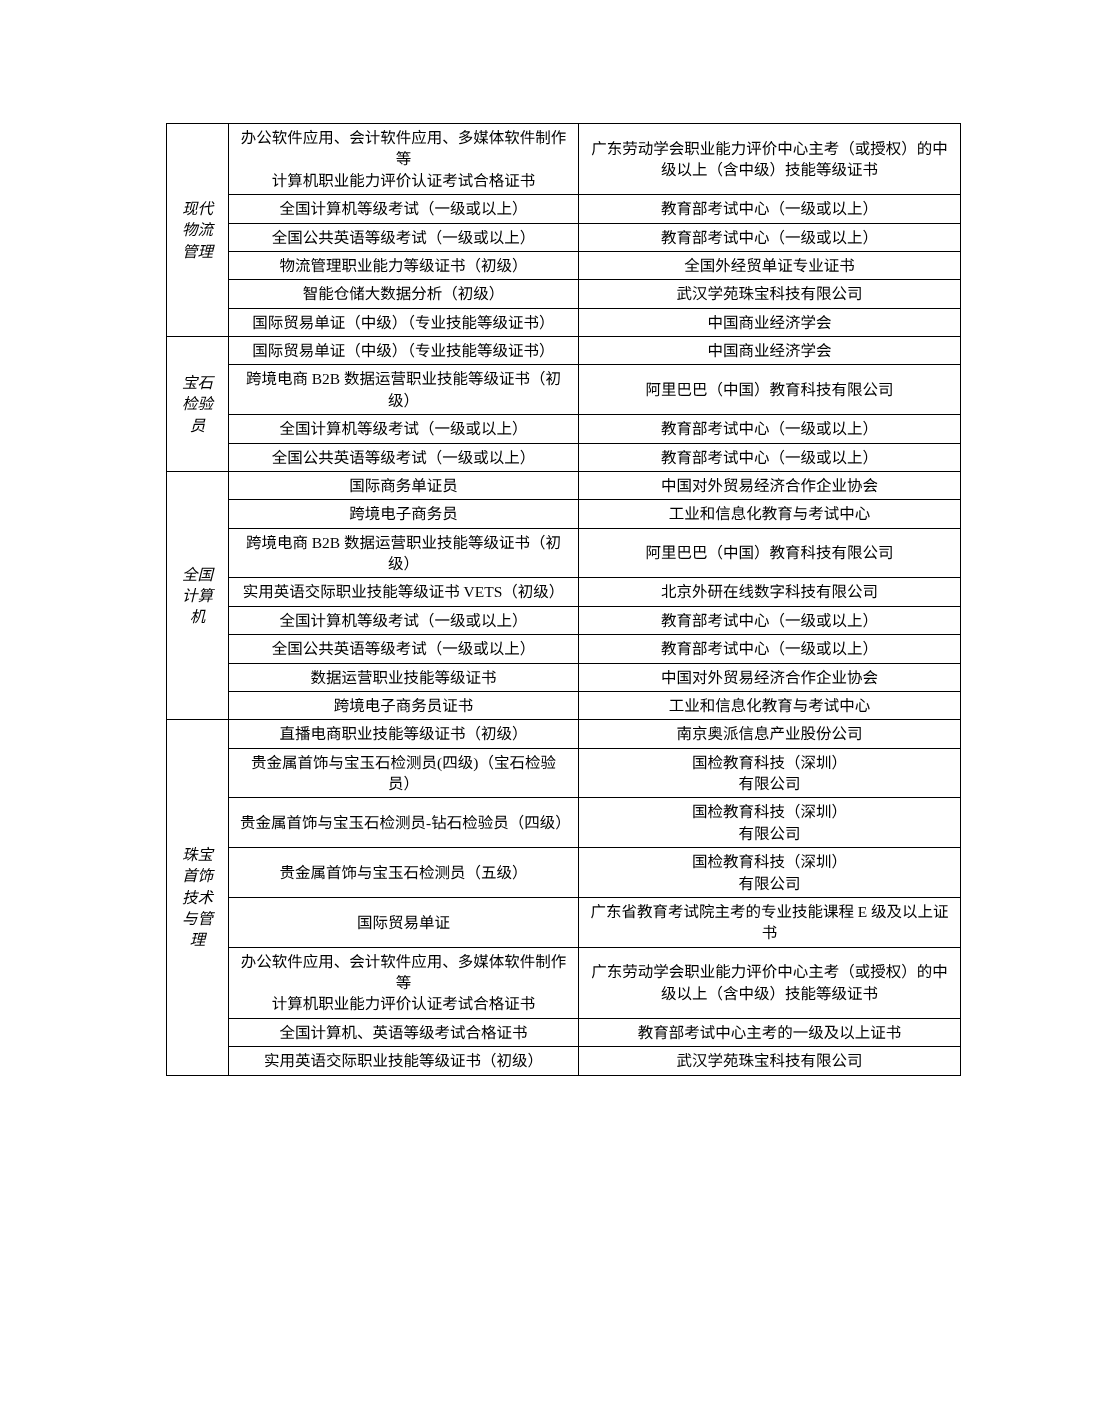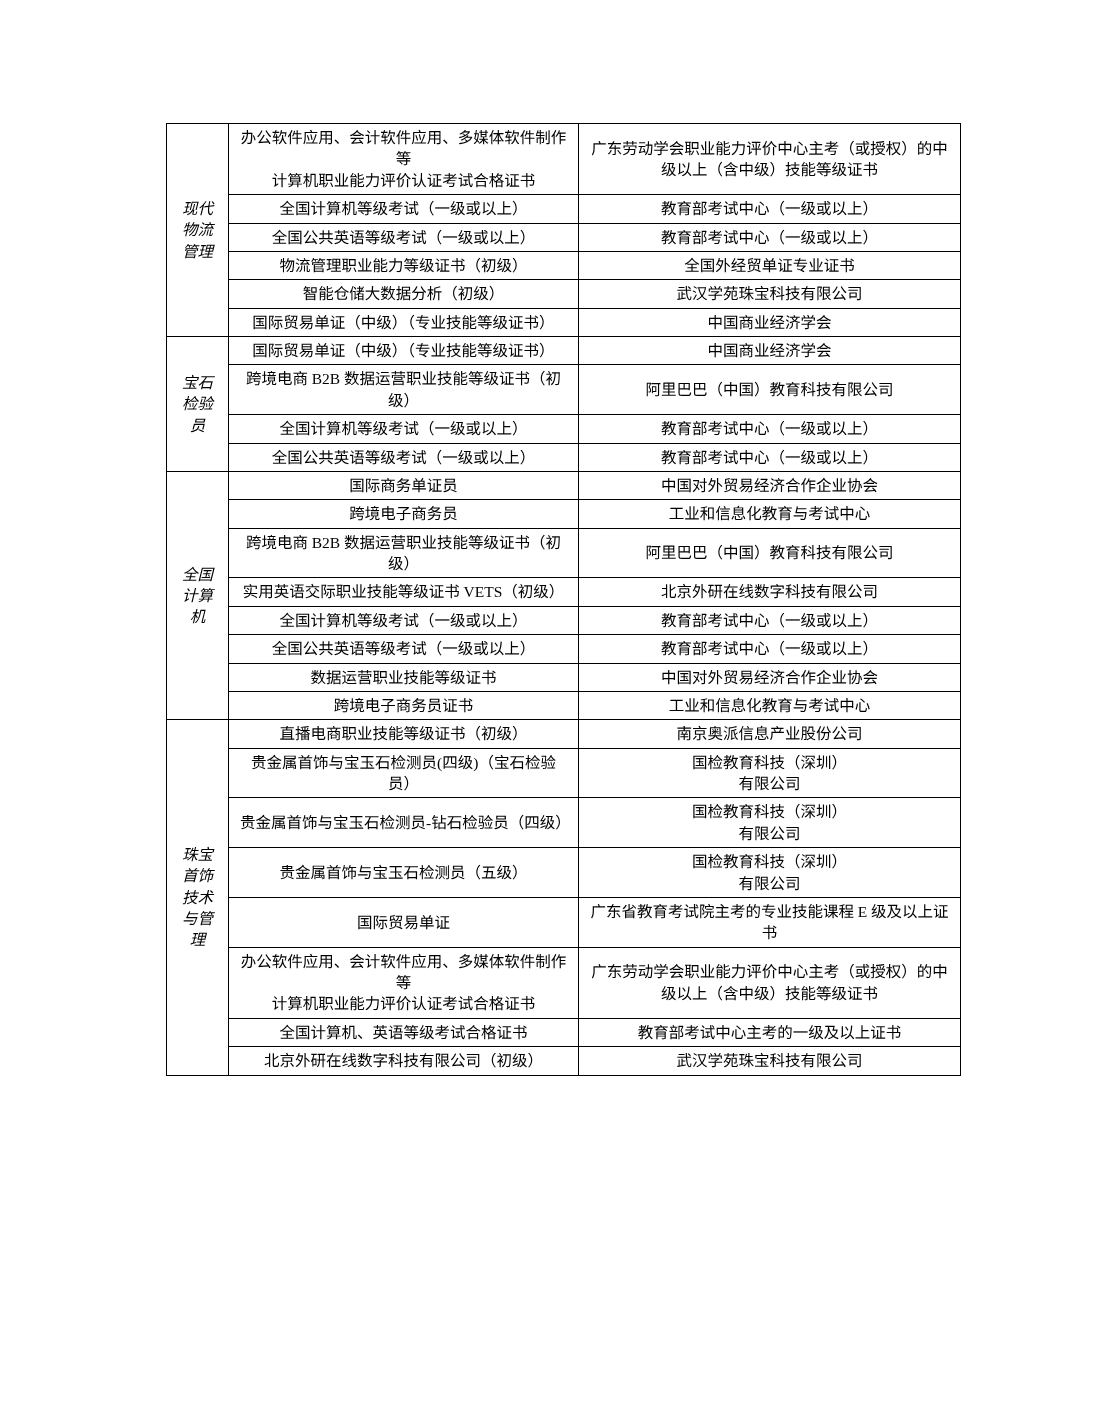--- a/index.html
+++ b/index.html
@@ -294,21 +294,21 @@
           <tr>
             <td class="cert-cell">
               <span class="line2">全国计算机、英语等级考试合格证书</span>
             </td>
             <td class="issuer-cell">
               <span class="line2">教育部考试中心主考的一级及以上证书</span>
             </td>
           </tr>
           <tr>
             <td class="cert-cell">
-              <span class="line2">北京外研在线数字科技有限公司（初级）</span>
+              <span class="line2">实用英语交际职业技能等级证书（初级）</span>
             </td>
             <td class="issuer-cell">
               <span class="line2">武汉学苑珠宝科技有限公司</span>
             </td>
           </tr>
         </tbody>
     </table>
   </div>
 </div>
 

